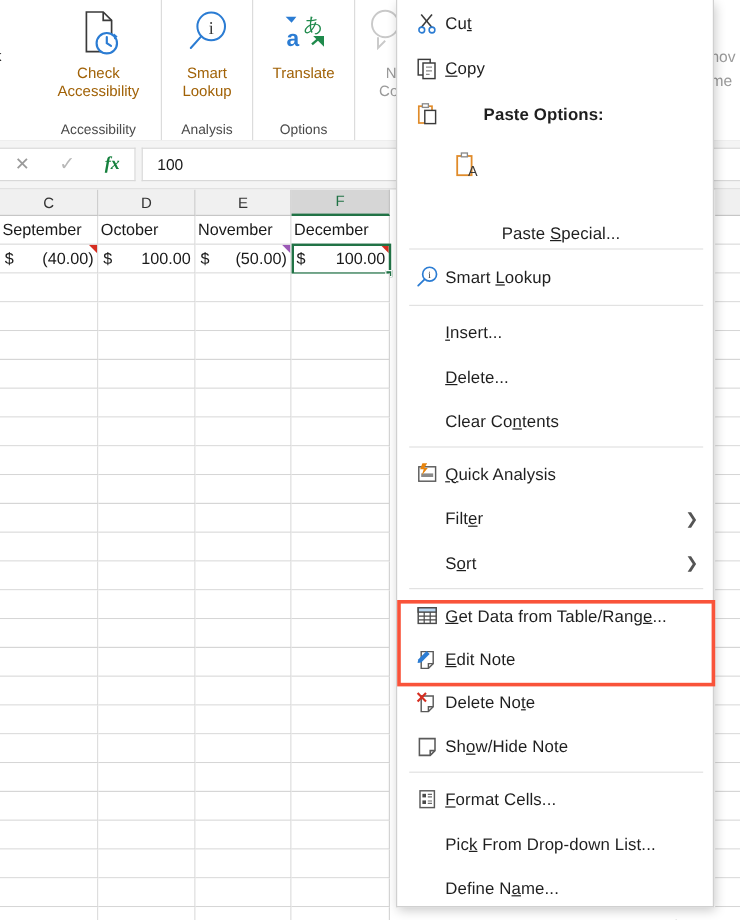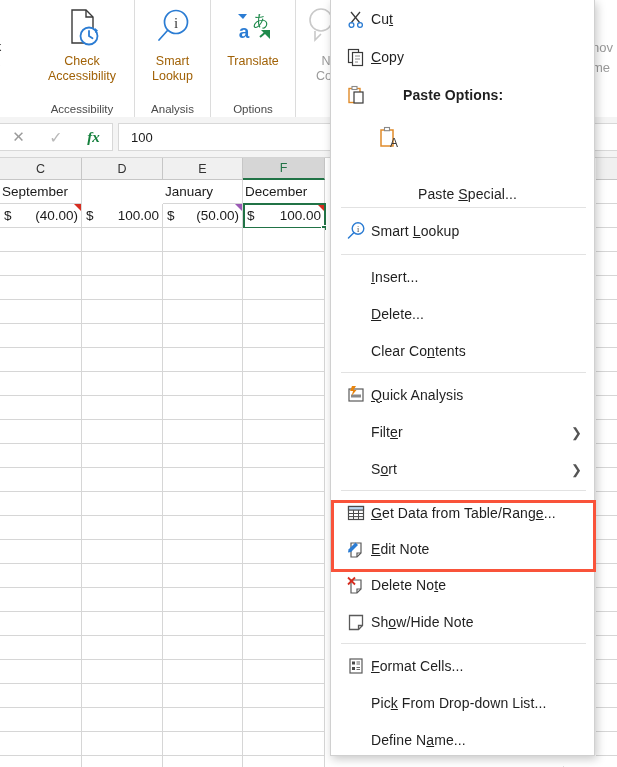--- a/index.html
+++ b/index.html
@@ -237,21 +237,22 @@
 
   <div class="grid">
 
     <div class="colhdr" style="left:0px;width:82px;">C</div>
     <div class="colhdr" style="left:82px;width:81px;">D</div>
     <div class="colhdr" style="left:163px;width:80px;">E</div>
     <div class="colhdr sel" style="left:243px;width:82px;">F</div>
     <div class="colhdr" style="left:596px;width:21px;border-right:none;"></div>
 
     <div class="cell lbl" style="left:0px;top:22px;width:82px;">September</div>
-    <div class="cell lbl" style="left:163px;top:22px;width:80px;">January</div>
+    <div class="cell lbl" style="left:82px;top:22px;width:81px;">October</div>
+    <div class="cell lbl" style="left:163px;top:22px;width:80px;">November</div>
     <div class="cell lbl" style="left:243px;top:22px;width:82px;">December</div>
     <div class="rowline" style="left:596px;top:22px;width:21px;border-right:none;"></div>
 
     <div class="cell num" style="left:0px;top:46px;width:82px;">
       <span class="dollar">$</span>
       <span>(40.00)</span>
       <span class="note-tri" style="right:0px;"></span>
     </div>
     <div class="cell num" style="left:82px;top:46px;width:81px;">
       <span class="dollar">$</span>

